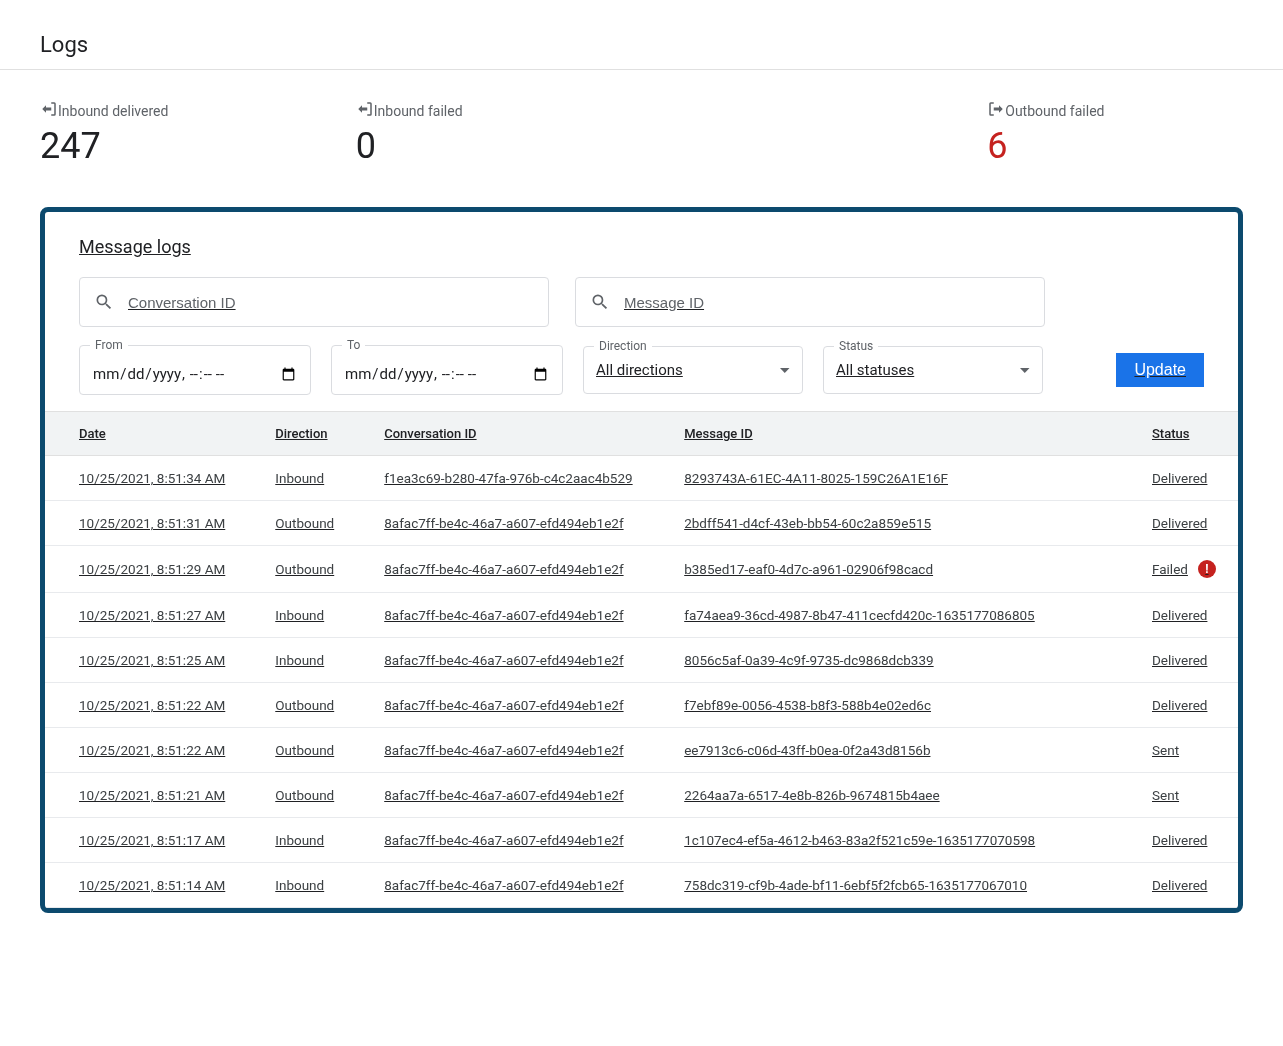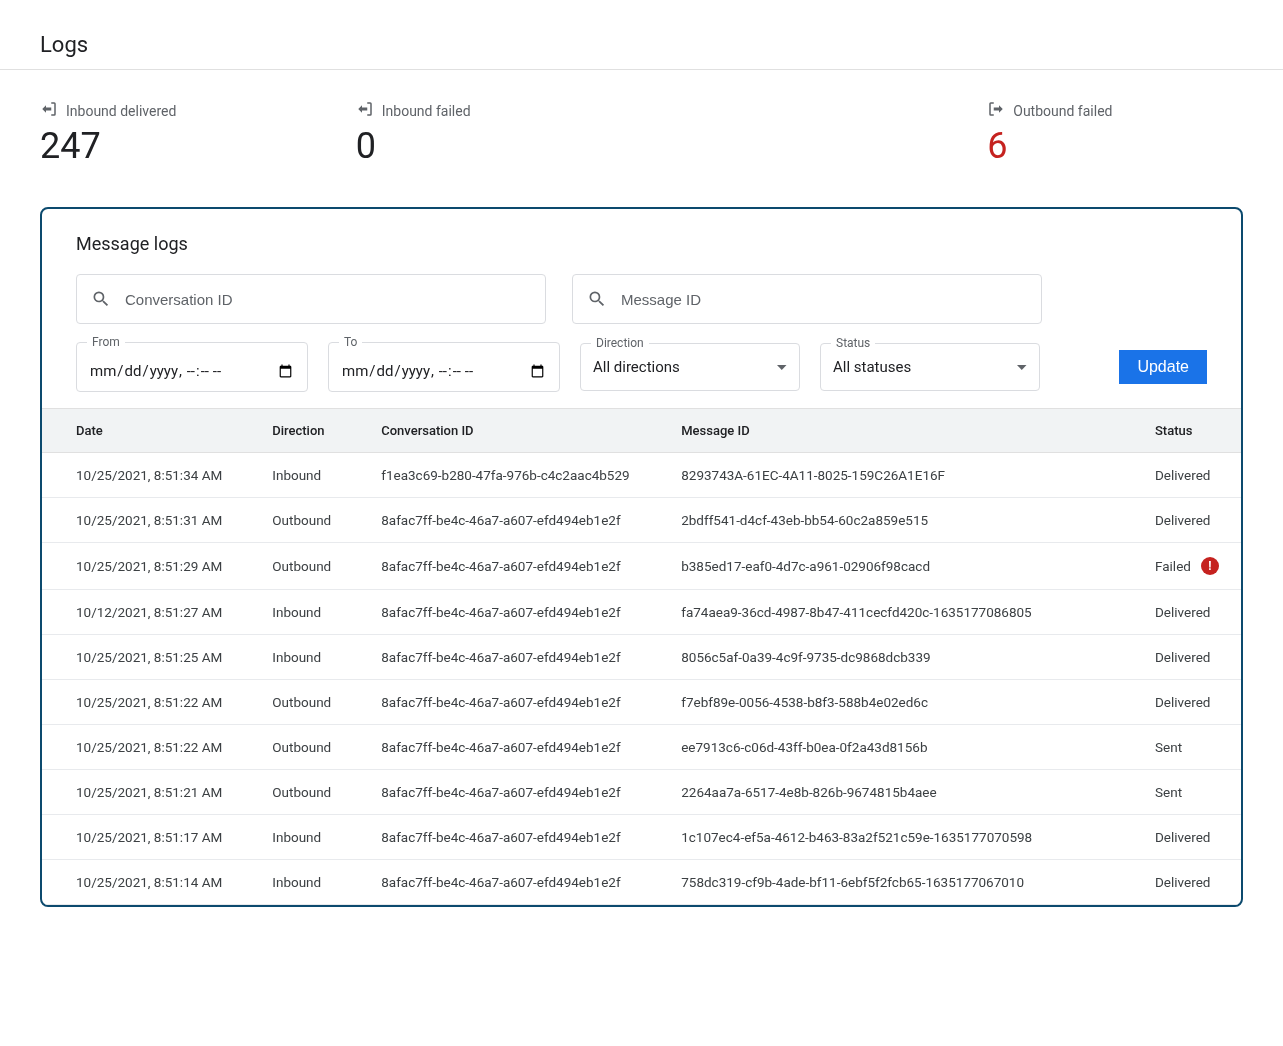--- a/index.html
+++ b/index.html
@@ -22,33 +22,33 @@
     .content { padding: 30px 40px; }
     .stats-row {
       display: flex;
       gap: 60px;
       margin-bottom: 40px;
     }
     .stat-card { flex: 1; min-width: 200px; }
     .stat-label {
       display: flex;
       align-items: center;
-      gap: 8px;
       font-size: 14px;
       color: #5f6368;
       margin-bottom: 4px;
     }
     .stat-label svg { width: 18px; height: 18px; fill: #5f6368; }
     .stat-value { font-size: 36px; font-weight: 400; color: #202124; }
     .stat-value.error { color: #c5221f; }
 
     .card {
-      border: 2px solid #0c4a6e;
+      border: 5px solid #0c4a6e;
       border-radius: 8px;
       overflow: hidden;
+      text-decoration: underline;
     }
     .card-inner { padding: 24px 34px 16px; }
     .card-title { font-size: 18px; font-weight: 400; margin-bottom: 20px; color:#202124; }
 
     .search-row { display: flex; gap: 26px; margin-bottom: 18px; }
     .search-field {
       flex: 1;
       max-width: 470px;
       display: flex;
       align-items: center;
@@ -252,21 +252,21 @@
             <td>8afac7ff-be4c-46a7-a607-efd494eb1e2f</td>
             <td>b385ed17-eaf0-4d7c-a961-02906f98cacd</td>
             <td>
               <span class="status-cell">
                 <span>Failed</span>
                 <span class="err-badge">!</span>
               </span>
             </td>
           </tr>
           <tr>
-            <td>10/12/2021, 8:51:27 AM</td>
+            <td>10/25/2021, 8:51:27 AM</td>
             <td>Inbound</td>
             <td>8afac7ff-be4c-46a7-a607-efd494eb1e2f</td>
             <td>fa74aea9-36cd-4987-8b47-411cecfd420c-1635177086805</td>
             <td>
               <span class="status-cell">
                 <span>Delivered</span>
               </span>
             </td>
           </tr>
           <tr>

